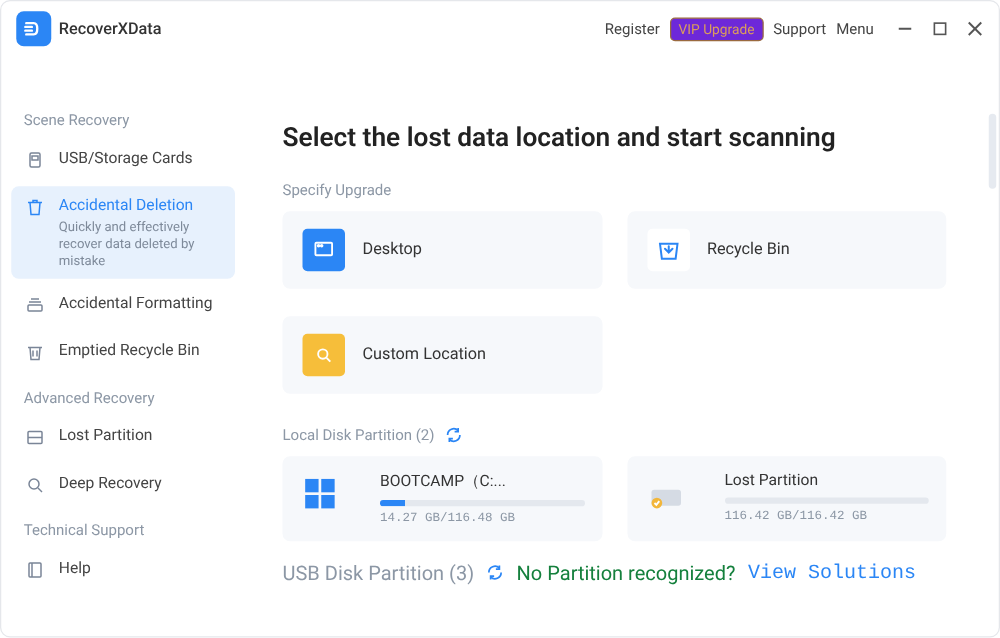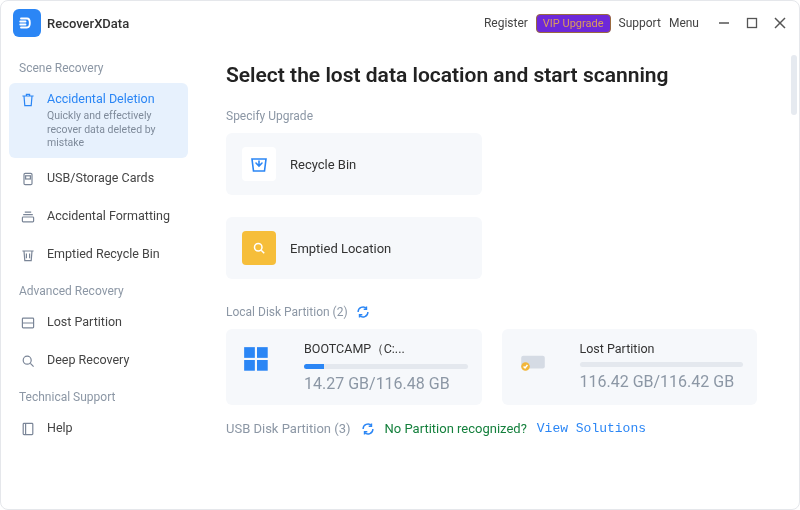--- a/index.html
+++ b/index.html
@@ -7,21 +7,21 @@
     .titlebar { display: flex; align-items: center; height: 44px; padding: 0 12px; gap: 6px; }
     .logo { width: 28px; height: 28px; background: #2b86f5; border-radius: 6px; display: flex; align-items: center; justify-content: center; }
     .logo svg { width: 18px; height: 18px; }
     .appname { font-size: 13px; color: #333; font-weight: 500; }
     .titlebar-links { margin-left: auto; display: flex; align-items: center; gap: 8px; }
     .title-link { font-size: 12px; color: #444; cursor: pointer; }
     .vip { border: 1px solid #9a6a3f; border-radius: 4px; padding: 2px 6px; font-size: 11px; color: #db9d5c; background: #6d28d9; }
     .win-controls { display: flex; gap: 14px; margin-left: 10px; }
     .win-btn { width: 14px; height: 14px; color: #555; cursor: pointer; display:flex; align-items:center; justify-content:center; }
     .win-btn svg { width:14px; height:14px; }
-    .content { flex: 1; display: flex; min-height: 0; }
+    .content { flex: 1; display: flex; min-height: 0; align-items: center; }
     .sidebar { width: 195px; padding: 8px 0; display: flex; flex-direction: column; gap: 4px; overflow-y:auto;}
     .section-label { font-size: 12px; color: #8c97a5; padding: 8px 18px 4px; }
     .side-item { display: flex; align-items: flex-start; gap: 10px; padding: 8px 14px 8px 18px; cursor: pointer; }
     .side-item .icn { width: 18px; height: 18px; display:flex; align-items:center; justify-content:center; color:#7a8597; }
     .side-item .txt { flex:1; }
     .side-title { font-size: 12.5px; color: #444; }
     .side-desc { font-size: 10.5px; color: #7e8a9a; margin-top: 3px; line-height: 1.3; }
     .side-item.active { background: #e7f1fd; border-radius: 6px; margin: 0 8px; padding-left: 10px; }
     .side-item.active .side-title { color: #2b86f5; }
     .side-item.active .icn { color:#2b86f5; }
@@ -33,22 +33,22 @@
     .grid2 { display:grid; grid-template-columns: 1fr 1fr; gap: 12px 20px; }
     .card { background:#f6f8fb; border-radius:6px; padding:14px 16px; display:flex; align-items:center; gap:14px; cursor:pointer; }
     .card-ic { width:34px; height:34px; display:flex; align-items:center; justify-content:center; border-radius:4px;}
     .card-title { font-size:13px; color:#333; }
     .disk-card { background:#f6f8fb; border-radius:6px; padding:12px 14px; display:flex; gap:30px; cursor:pointer; align-items:flex-start;}
     .disk-ic { width:34px; height:34px; display:flex; align-items:center; justify-content:center; margin-top:2px;}
     .disk-info { flex:1; min-width:0; }
     .disk-name { font-size:12.5px; color:#333; white-space:nowrap; overflow:hidden; text-overflow:ellipsis; }
     .bar { width:100%; height:5px; background:#e4e8ee; border-radius:3px; margin:6px 0 5px; overflow:hidden;}
     .bar-fill { height:100%; background:#2b86f5; }
-    .disk-size { font-size:16px; color:#8c97a5; }
-    .footer-line { font-size:13px; color:#8c97a5; display:flex; align-items:center; gap:10px; margin-top:16px; flex-wrap:wrap;}
+    .disk-size { font-size:10px; color:#8c97a5;font-family:Liberation Mono, monospace; }
+    .footer-line { font-size:16px; color:#8c97a5; display:flex; align-items:center; gap:10px; margin-top:16px; flex-wrap:wrap;}
     .footer-q { color:#15803d; }
     .link-blue { color:#2b86f5; cursor:pointer;font-family:Liberation Mono, monospace; }
     .spacer { height:22px; }
   </style>
 </head>
 <body>
 
 <div class="titlebar">
   <div class="logo">
     <svg viewBox="0 0 24 24" fill="none" stroke="#fff" stroke-width="2.5" stroke-linecap="round">
@@ -82,42 +82,42 @@
       </div>
     </div>
   </div>
 </div>
 
 <div class="content">
 
   <div class="sidebar">
     <div class="section-label">Scene Recovery</div>
 
+    <div class="side-item">
+      <div class="icn">
+        <svg viewBox="0 0 20 20" width="16" height="16" fill="none" stroke="currentColor" stroke-width="1.5">
+            <rect x="5" y="3" width="10" height="14" rx="1.5"></rect>
+            <rect x="7" y="6" width="6" height="4"></rect>
+          </svg>
+      </div>
+      <div class="txt">
+          <div class="side-title">USB/Storage Cards</div>
+        </div>
+    </div>
+
     <div class="side-item active">
       <div class="icn">
         <svg viewBox="0 0 20 20" width="16" height="16" fill="none" stroke="currentColor" stroke-width="1.5">
             <path d="M3 5h14M8 5V3h4v2M5 5l1 12h8l1-12"></path>
           </svg>
       </div>
       <div class="txt">
         <div class="side-title">Accidental Deletion</div>
         <div class="side-desc">Quickly and effectively recover data deleted by mistake</div>
       </div>
-    </div>
-
-    <div class="side-item">
-      <div class="icn">
-        <svg viewBox="0 0 20 20" width="16" height="16" fill="none" stroke="currentColor" stroke-width="1.5">
-            <rect x="5" y="3" width="10" height="14" rx="1.5"></rect>
-            <rect x="7" y="6" width="6" height="4"></rect>
-          </svg>
-      </div>
-      <div class="txt">
-          <div class="side-title">USB/Storage Cards</div>
-        </div>
     </div>
 
     <div class="side-item">
       <div class="icn">
         <svg viewBox="0 0 20 20" width="16" height="16" fill="none" stroke="currentColor" stroke-width="1.5">
             <rect x="3" y="10" width="14" height="6" rx="1"></rect>
             <path d="M4 7h12M6 4h8"></path>
           </svg>
       </div>
       <div class="txt">
@@ -177,40 +177,50 @@
     </div>
   </div>
 
   <div class="main">
     <div class="scroll-gutter"></div>
     <h1>Select the lost data location and start scanning</h1>
 
     <div class="subhead">Specify Upgrade</div>
 
     <div class="grid2">
+      <div class="card">
+        <div class="card-ic" style="background:#2b86f5;">
+          <svg viewBox="0 0 24 24" width="20" height="20" fill="none" stroke="#fff" stroke-width="1.8">
+              <rect x="4" y="5" width="16" height="12" rx="1"></rect>
+              <circle cx="7" cy="8" r="0.8" fill="#fff"></circle>
+              <circle cx="10" cy="8" r="0.8" fill="#fff"></circle>
+            </svg>
+        </div>
+        <div class="card-title">Desktop</div>
+      </div>
       <div class="card">
         <div class="card-ic" style="background:#fff;">
           <svg viewBox="0 0 24 24" width="24" height="24" fill="none" stroke="#2b86f5" stroke-width="1.6">
               <path d="M5 7h14l-1.5 12h-11L5 7z"></path>
               <path d="M9 11l3 3 3-3M12 14V9" stroke-linecap="round"></path>
             </svg>
         </div>
         <div class="card-title">Recycle Bin</div>
       </div>
     </div>
     <div class="spacer"></div>
     <div class="grid2">
       <div class="card">
         <div class="card-ic" style="background:#f6be3a;">
           <svg viewBox="0 0 24 24" width="18" height="18" fill="none" stroke="#fff" stroke-width="2">
               <circle cx="11" cy="11" r="5"></circle>
               <path d="M15 15l4 4"></path>
             </svg>
         </div>
-        <div class="card-title">Emptied Location</div>
+        <div class="card-title">Custom Location</div>
       </div>
       <div></div>
     </div>
 
     <div class="spacer"></div>
 
     <div class="subhead">
       <span>Local Disk Partition (2)</span>
       <span class="refresh-icn">
         <svg viewBox="0 0 20 20" width="14" height="14" fill="none" stroke="#2b86f5" stroke-width="2">

